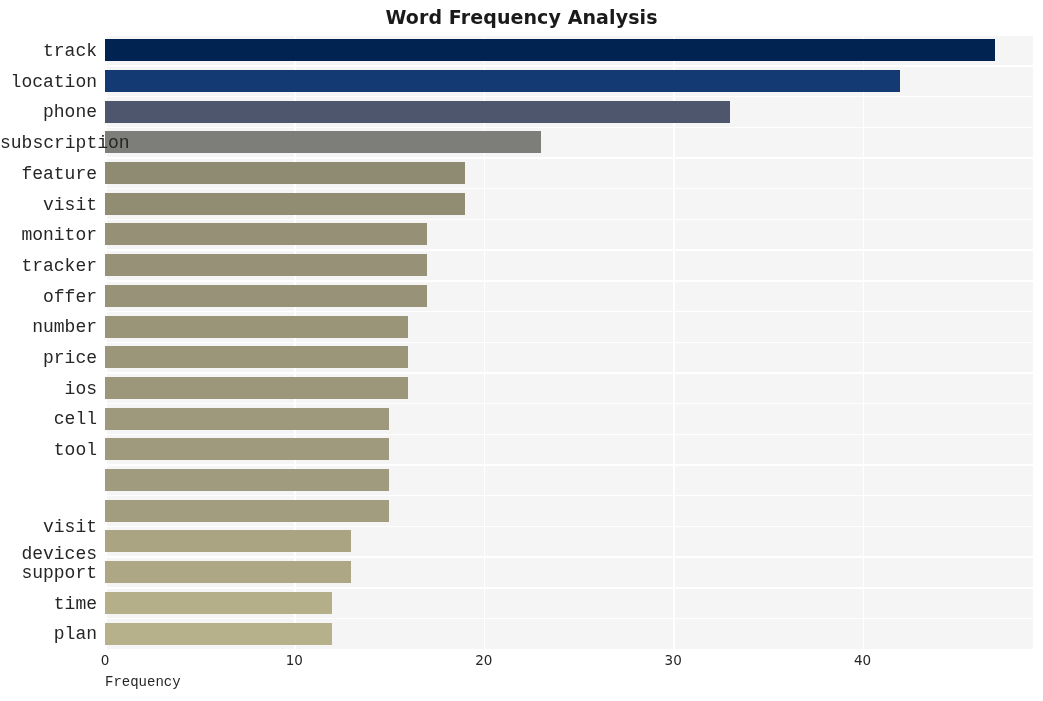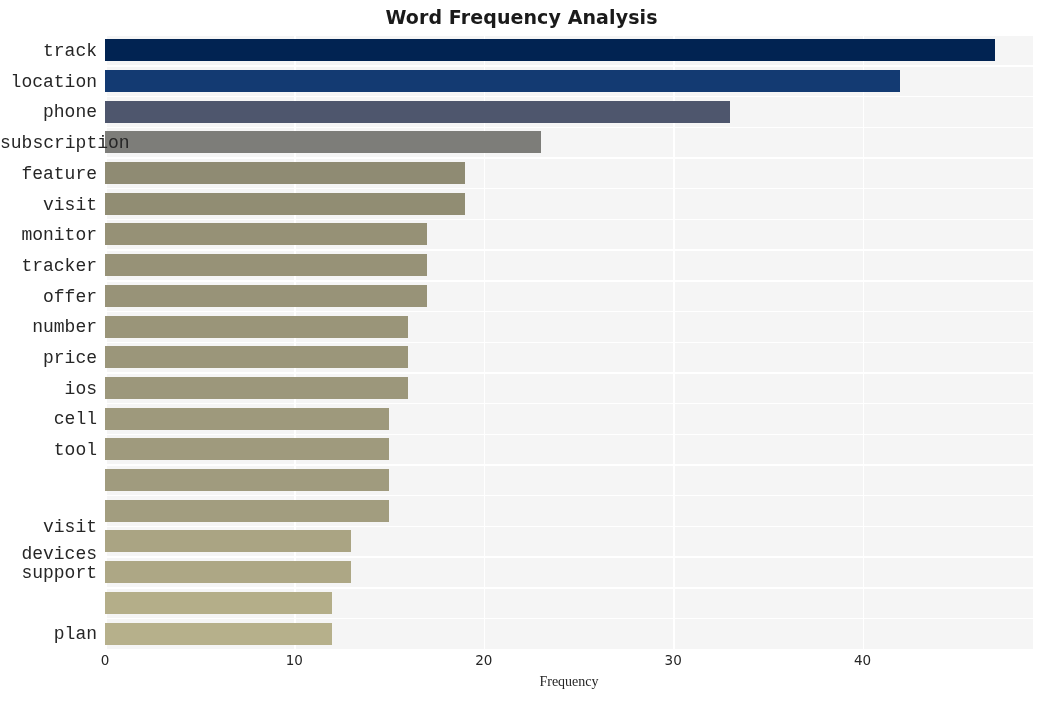--- a/index.html
+++ b/index.html
@@ -121,24 +121,24 @@
     font-size: 13.5px;
     color: #262626;
     font-family: "DejaVu Sans", "Liberation Sans", sans-serif;
   }
 
   #xaxis-title {
     position: absolute;
     left: 105px;
     top: 674px;
     width: 928px;
-    text-align: center;
+    text-align: left;
     font-size: 14px;
     color: #262626;
-    font-family: Liberation Serif, serif;
+    font-family: Liberation Mono, monospace;
   }
 </style>
 </head>
 <body>
 
 <div id="chart-root">
 
   <div id="chart-title">Word Frequency Analysis</div>
 
   <div id="plot-area">
@@ -244,20 +244,21 @@
       <div class="ylabel" style="top: 214.9px; height: 30.7px; line-height: 30.7px;">tracker</div>
       <div class="ylabel" style="top: 245.6px; height: 30.7px; line-height: 30.7px;">offer</div>
       <div class="ylabel" style="top: 276.3px; height: 30.7px; line-height: 30.7px;">number</div>
       <div class="ylabel" style="top: 307px; height: 30.7px; line-height: 30.7px;">price</div>
       <div class="ylabel" style="top: 337.7px; height: 30.7px; line-height: 30.7px;">ios</div>
       <div class="ylabel" style="top: 368.4px; height: 30.7px; line-height: 30.7px; margin-left: 7px;">cell</div>
       <div class="ylabel" style="top: 399.1px; height: 30.7px; line-height: 30.7px;">tool</div>
       <div class="ylabel" style="top: 476px; height: 30.7px; line-height: 30.7px;">visit</div>
       <div class="ylabel" style="top: 503px; height: 30.7px; line-height: 30.7px;">devices</div>
       <div class="ylabel" style="top: 521.9px; height: 30.7px; line-height: 30.7px;">support</div>
+      <div class="ylabel" style="top: 552.6px; height: 30.7px; line-height: 30.7px;">time</div>
       <div class="ylabel" style="top: 583.3px; height: 30.7px; line-height: 30.7px;">plan</div>
     </div>
 
   <div id="xlabels">
       <div class="xlabel" style="left: 105px;">0</div>
       <div class="xlabel" style="left: 294.388px;">10</div>
       <div class="xlabel" style="left: 483.776px;">20</div>
       <div class="xlabel" style="left: 673.163px;">30</div>
       <div class="xlabel" style="left: 862.551px;">40</div>
     </div>

